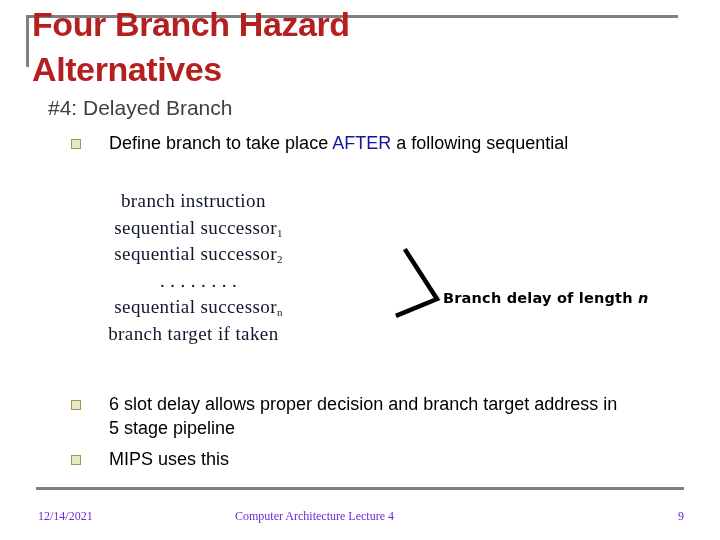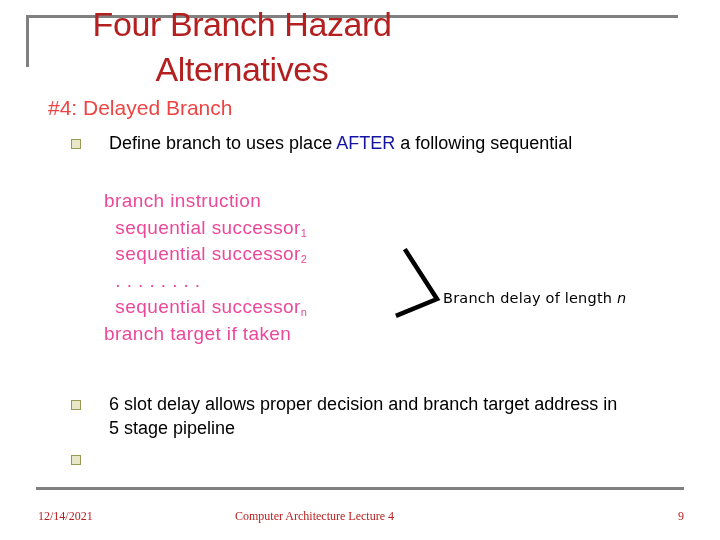--- a/index.html
+++ b/index.html
@@ -33,40 +33,39 @@
     height: 52px;
     background: #808080;
   }
   #slide-title {
     position: absolute;
     left: 32px;
     top: 2px;
     width: 420px;
     font-size: 34px;
     line-height: 45px;
-    font-weight: normal;
+    font-weight: bold;
     color: #B41F1F;
     letter-spacing: -0.4px;
     white-space: pre-line;
-    text-align: center;
   }
 
   
   #body-area {
     position: absolute;
     left: 0;
     top: 95px;
     width: 720px;
   }
   .lvl1 {
     position: absolute;
     left: 48px;
     font-size: 21px;
     line-height: 26px;
-    color: #ef4444;
+    color: #404040;
   }
   .lvl2-row {
     position: absolute;
     left: 71px;
     display: flex;
     align-items: flex-start;
   }
   .bullet-sq {
     width: 8px;
     height: 8px;
@@ -86,26 +85,27 @@
   .blue {
     color: #1414A0;
     margin-top: 18px;
   }
 
   
   #code-block {
     position: absolute;
     left: 104px;
     top: 188px;
-    font-family: Liberation Sans, sans-serif;
+    font-family: Liberation Serif, serif;
     font-size: 19px;
     line-height: 26.5px;
-    color: #ec4899;
+    color: #0f172a;
     white-space: pre;
     letter-spacing: 0.4px;
+    text-align: center;
   }
   #code-block sub {
     font-size: 11px;
     line-height: 0;
     vertical-align: baseline;
     position: relative;
     top: 3px;
   }
 
   
@@ -115,21 +115,21 @@
     top: 243px;
     width: 56px;
     height: 80px;
   }
   #callout-label {
     position: absolute;
     left: 443px;
     top: 290px;
     font-family: "DejaVu Sans", sans-serif;
     font-size: 14.5px;
-    font-weight: normal;
+    font-weight: bold;
     letter-spacing: 0.2px;
     color: #000000;
     white-space: nowrap;
   }
   #callout-label i {
     font-style: italic;
   }
 
   
   #footer-rule {
@@ -138,21 +138,21 @@
     top: 487px;
     width: 648px;
     height: 3px;
     background: #808080;
   }
   .footer-text {
     position: absolute;
     top: 509px;
     font-family: "Liberation Serif", serif;
     font-size: 12px;
-    color: #b91c1c;
+    color: #6d28d9;
   }
   #footer-date { left: 38px; }
   #footer-center {
     left: 0;
     width: 629px;
     text-align: center;
   }
   #footer-page {
     left: 0;
     width: 684px;
@@ -169,30 +169,31 @@
 
   <div id="slide-title">Four Branch Hazard
 Alternatives</div>
 
   <div id="body-area">
 
     <div class="lvl1" style="top:0px;">#4: Delayed Branch</div>
 
     <div class="lvl2-row" style="top:36px;">
       <span class="bullet-sq"></span>
-      <span class="lvl2-text"><span>Define branch to uses place </span><span class="blue">AFTER</span><span> a following sequential</span></span>
+      <span class="lvl2-text"><span>Define branch to take place </span><span class="blue">AFTER</span><span> a following sequential</span></span>
     </div>
 
     <div class="lvl2-row" style="top:297px;">
       <span class="bullet-sq"></span>
       <span class="lvl2-text" style="width:520px;">6 slot delay allows proper decision and branch target address in 5 stage pipeline</span>
     </div>
 
     <div class="lvl2-row" style="top:352px;">
       <span class="bullet-sq"></span>
+      <span class="lvl2-text">MIPS uses this</span>
     </div>
 
   </div>
 
   <div id="code-block"><span>branch instruction</span>
 <span>  sequential successor</span><sub>1</sub>
 <span>  sequential successor</span><sub>2</sub>
 <span>  . . . . . . . .</span>
 <span>  sequential successor</span><sub>n</sub>
 <span>branch target if taken</span></div>

